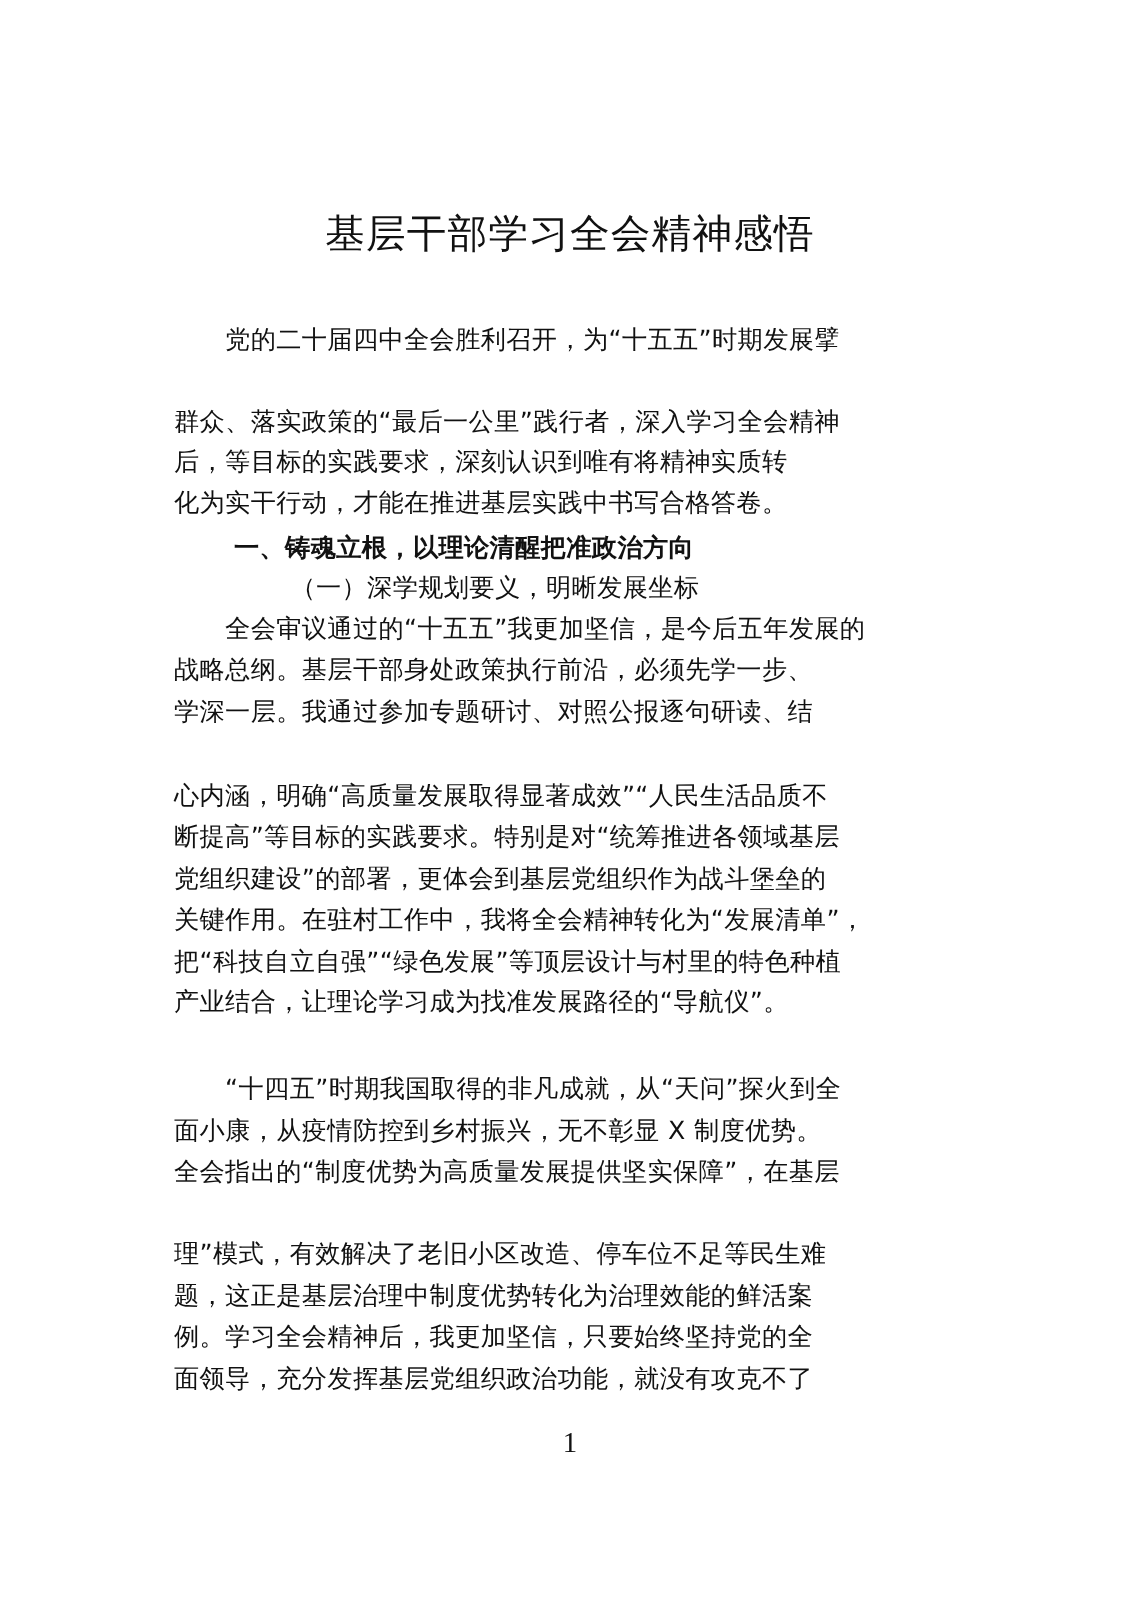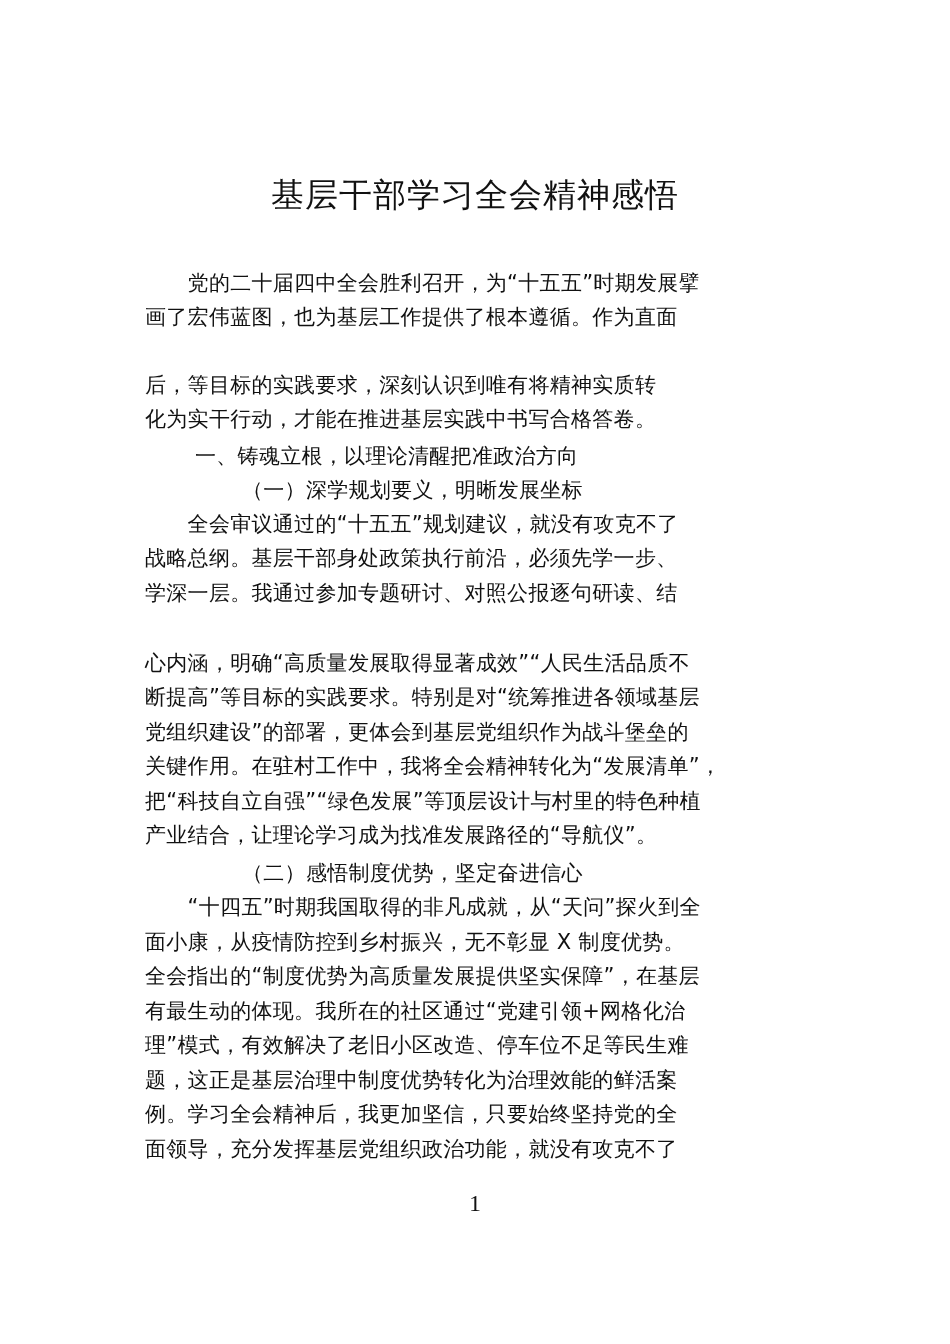--- a/index.html
+++ b/index.html
@@ -40,21 +40,21 @@
       left: 145px;
       width: 670px;
       font-size: 21px;
       line-height: 34px;
       height: 34px;
       white-space: nowrap;
       color: #111111;
       letter-spacing: 0.3px;
     }
     .line.heading1 {
-      font-weight: normal;
+      font-weight: bold;
       left: 195px;
     }
     .line.heading2 {
       left: 195px;
       margin-left: 47px;
     }
     .page-number {
       position: absolute;
       left: 0;
       width: 950px;
@@ -66,38 +66,36 @@
       color: #111111;
     }
   </style>
 </head>
 <body>
 
 <div class="page">
   <div class="title">基层干部学习全会精神感悟</div>
 
   <div class="line" style="top:266px">　　党的二十届四中全会胜利召开，为“十五五”时期发展擘</div>
-  <div class="line" style="top:300px">画了宏伟蓝图，也为基层工作提供了根本遵循。作为直面</div>
+  <div class="line" style="top:334px">群众、落实政策的“最后一公里”践行者，深入学习全会精神</div>
   <div class="line" style="top:368px">后，等目标的实践要求，深刻认识到唯有将精神实质转</div>
   <div class="line" style="top:402px">化为实干行动，才能在推进基层实践中书写合格答卷。</div>
   <div class="line heading1" style="top:439px">一、铸魂立根，以理论清醒把准政治方向</div>
   <div class="line heading2" style="top:473px">（一）深学规划要义，明晰发展坐标</div>
-  <div class="line" style="top:507px">　　全会审议通过的“十五五”规划建议，就没有攻克不了</div>
+  <div class="line" style="top:507px">　　全会审议通过的“十五五”我更加坚信，是今后五年发展的</div>
   <div class="line" style="top:541px">战略总纲。基层干部身处政策执行前沿，必须先学一步、</div>
   <div class="line" style="top:576px">学深一层。我通过参加专题研讨、对照公报逐句研读、结</div>
   <div class="line" style="top:646px">心内涵，明确“高质量发展取得显著成效”“人民生活品质不</div>
   <div class="line" style="top:680px">断提高”等目标的实践要求。特别是对“统筹推进各领域基层</div>
   <div class="line" style="top:715px">党组织建设”的部署，更体会到基层党组织作为战斗堡垒的</div>
   <div class="line" style="top:749px">关键作用。在驻村工作中，我将全会精神转化为“发展清单”，</div>
   <div class="line" style="top:784px">把“科技自立自强”“绿色发展”等顶层设计与村里的特色种植</div>
   <div class="line" style="top:818px">产业结合，让理论学习成为找准发展路径的“导航仪”。</div>
-  <div class="line heading2" style="top:856px">（二）感悟制度优势，坚定奋进信心</div>
   <div class="line" style="top:890px">　　“十四五”时期我国取得的非凡成就，从“天问”探火到全</div>
   <div class="line" style="top:925px">面小康，从疫情防控到乡村振兴，无不彰显 X 制度优势。</div>
   <div class="line" style="top:959px">全会指出的“制度优势为高质量发展提供坚实保障”，在基层</div>
-  <div class="line" style="top:994px">有最生动的体现。我所在的社区通过“党建引领+网格化治</div>
   <div class="line" style="top:1063px">题，这正是基层治理中制度优势转化为治理效能的鲜活案</div>
   <div class="line" style="top:1028px">理”模式，有效解决了老旧小区改造、停车位不足等民生难</div>
   <div class="line" style="top:1097px">例。学习全会精神后，我更加坚信，只要始终坚持党的全</div>
   <div class="line" style="top:1132px">面领导，充分发挥基层党组织政治功能，就没有攻克不了</div>
 
   <div class="page-number">1</div>
 </div>
 
 </body></html>

